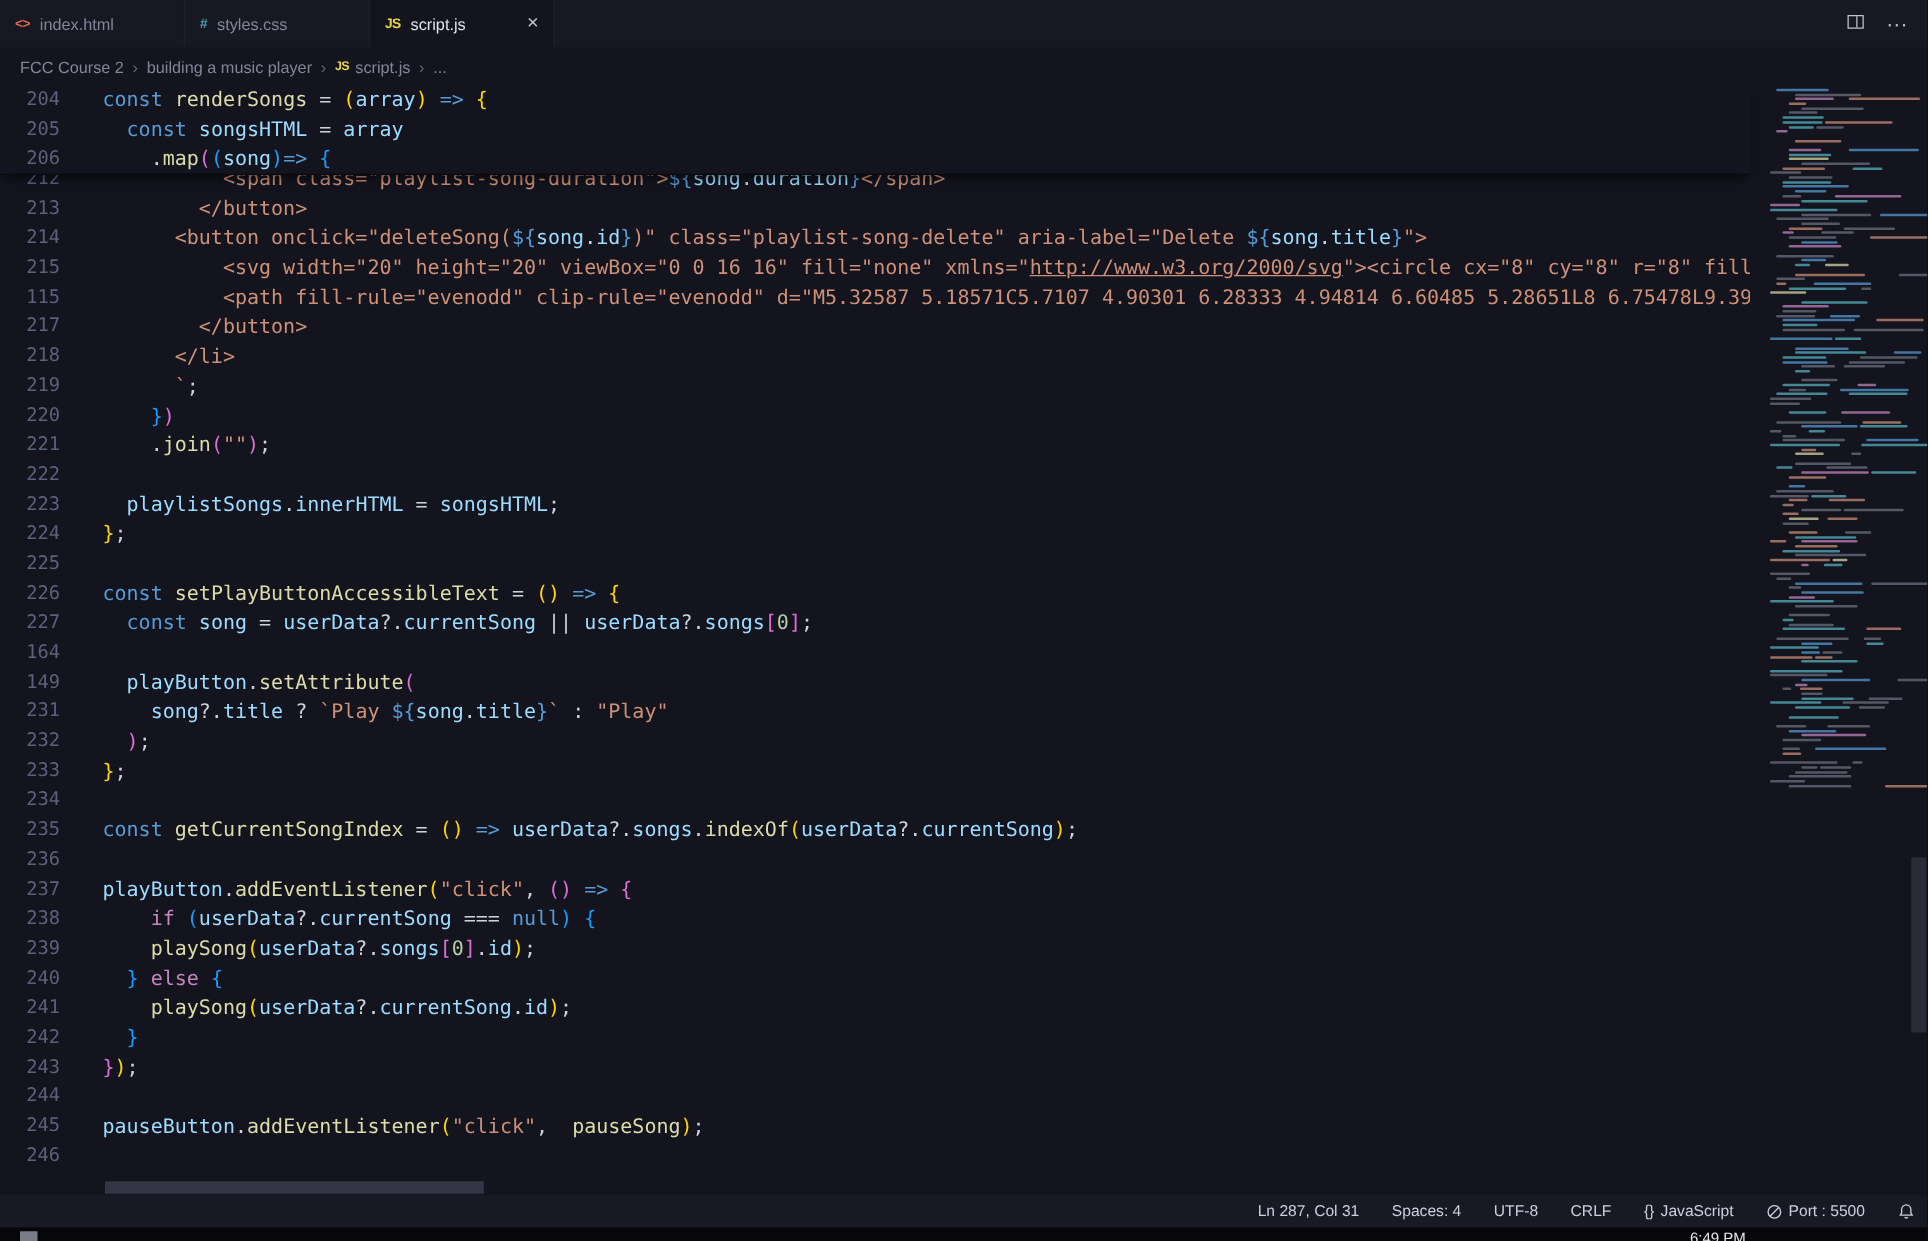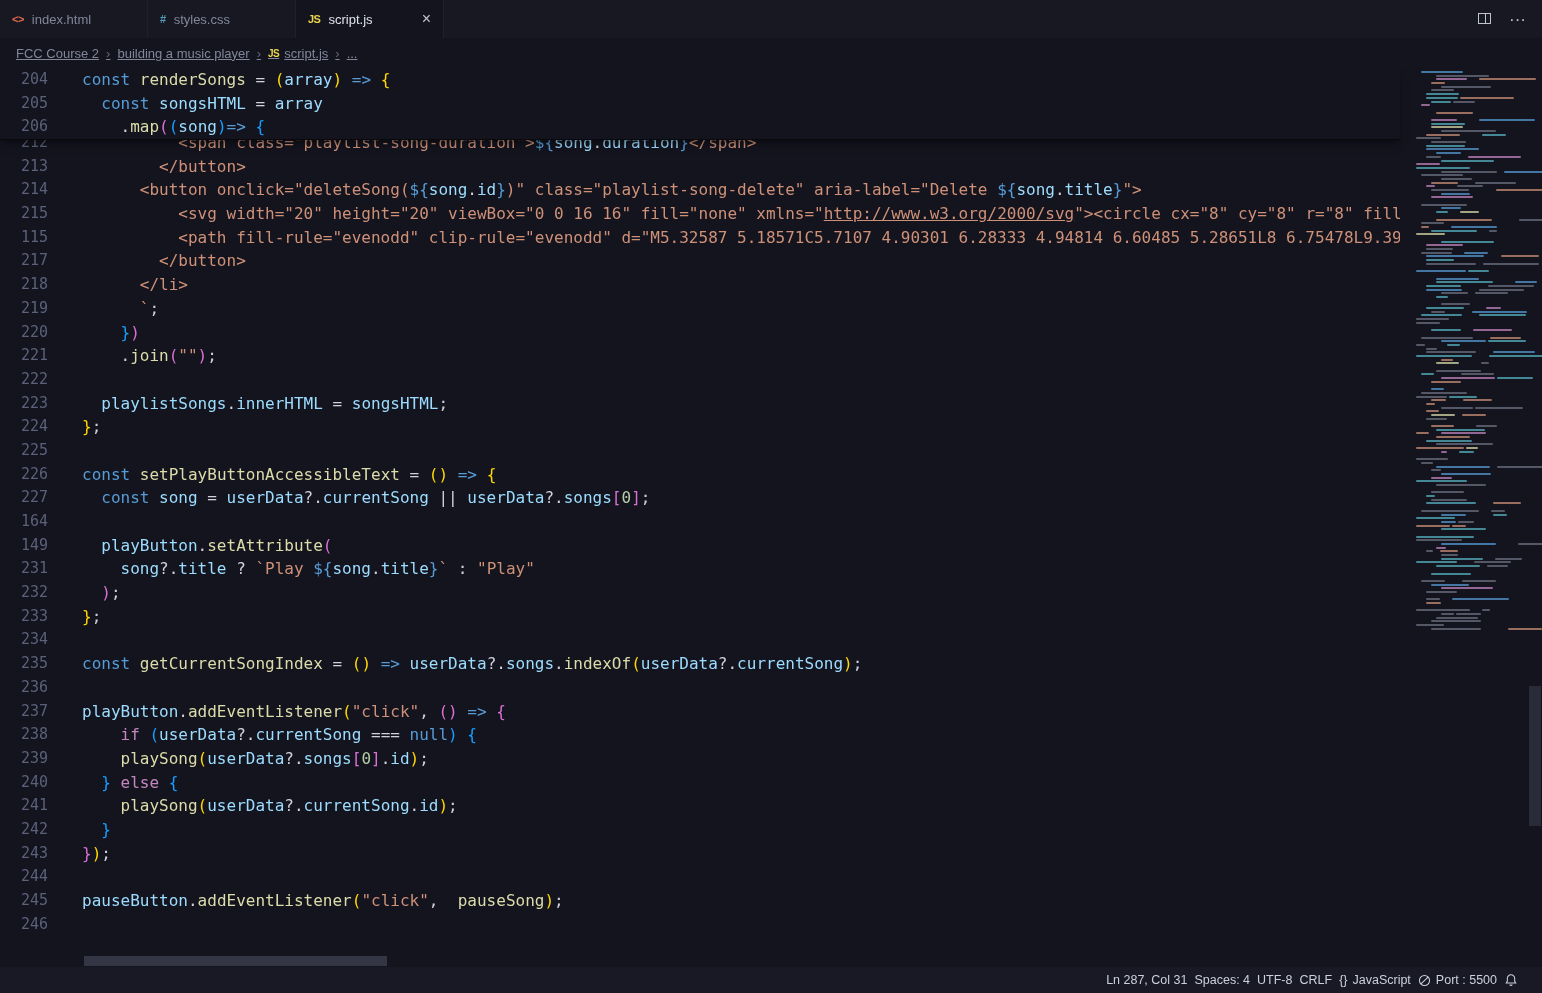--- a/index.html
+++ b/index.html
@@ -20,21 +20,21 @@
   .tlabel { white-space:nowrap; }
   .tclose { margin-left:auto; font-size:16px; color:#c3c7d3; line-height:1; }
   .tab-actions { margin-left:auto; display:flex; align-items:center; gap:18px; padding-right:16px; color:#c0c4d0; }
   .split-box { display:inline-block; width:13px; height:11px; border:1.5px solid currentColor; position:relative; }
   .split-box::after { content:""; position:absolute; left:50%; top:0; bottom:0; width:1.5px; background:currentColor; }
   .action.dots { font-size:17px; line-height:1; }
   .action { cursor:pointer; }
 
   
   .breadcrumb { height:30px; flex:none; display:flex; align-items:center; gap:7px;
-                padding-left:16px; font-size:13px; color:var(--dimText); background:var(--editorBg);text-decoration:underline; }
+                padding-left:16px; font-size:13px; color:var(--dimText); background:var(--editorBg); }
   .bc-sep { color:#61667a; }
   .bc-file { display:flex; align-items:center; }
   .bc-item { cursor:pointer; white-space:nowrap; }
 
   
   .editor { position:relative; flex:1; overflow:hidden; background:var(--editorBg);
             font-family:"DejaVu Sans Mono", monospace; font-size:16px; }
   .lines  { position:absolute; left:0; top:63px; right:142px; bottom:0; overflow:hidden; }
   .sticky { position:absolute; left:0; top:0; right:142px; background:var(--editorBg);
             border-bottom:1px solid rgba(0,0,0,.55); box-shadow:0 5px 8px -2px rgba(0,0,0,.5); }
@@ -53,21 +53,21 @@
   #minimap-content { padding-top:3px; }
   .mm-row { height:2px; margin-bottom:1.7px; display:flex; }
   .mm-bar { height:2px; border-radius:1px; opacity:.72; flex:none; }
   .vscroll { position:absolute; right:0; top:0; bottom:0; width:14px; }
   .vthumb  { position:absolute; right:1px; width:12px; top:618px; height:140px; background:rgba(122,126,148,.22); }
   .hscroll { position:absolute; left:0; right:142px; bottom:1px; height:10px; }
   .hthumb  { position:absolute; left:84px; width:303px; height:10px; background:rgba(122,126,148,.32); }
 
   
   .statusbar { height:26px; flex:none; background:var(--statusBg); display:flex; align-items:center; }
-  .status-right { margin-left:auto; display:flex; align-items:center; gap:7px; padding-right:24px;
+  .status-right { margin-left:auto; display:flex; align-items:center; gap:26px; padding-right:10px;
                   font-size:12.5px; color:var(--statusText); }
   .sitem { white-space:nowrap; cursor:pointer; display:flex; align-items:center; gap:5px; }
   .sitem svg { display:block; }
 
   
   .taskbar { height:11px; flex:none; background:#07070b; position:relative; overflow:hidden; }
   .task-time { position:absolute; left:1352px; top:1px; color:#e6e6e6; font-size:12px; }
   .task-left { position:absolute; left:16px; top:3px; width:14px; height:8px; background:#8f929c; opacity:.85; }
 </style>
 </head>
@@ -764,14 +764,18 @@
       </span>
       <span class="sitem">
         <svg width="14" height="14" viewBox="0 0 16 16" fill="none" stroke="currentColor" stroke-width="1.2">
           <path d="M13.4 11.5H2.6l1.2-2V6.3A4.2 4.2 0 0 1 8 2.1a4.2 4.2 0 0 1 4.2 4.2v3.2l1.2 2z"></path>
           <path d="M6.6 13.2a1.5 1.5 0 0 0 2.8 0"></path>
         </svg>
       </span>
     </div>
   </div>
 
+  <div class="taskbar">
+    <span class="task-left"></span>
+    <span class="task-time">6:49 PM</span>
+  </div>
 
 </div>
 
 </body></html>

